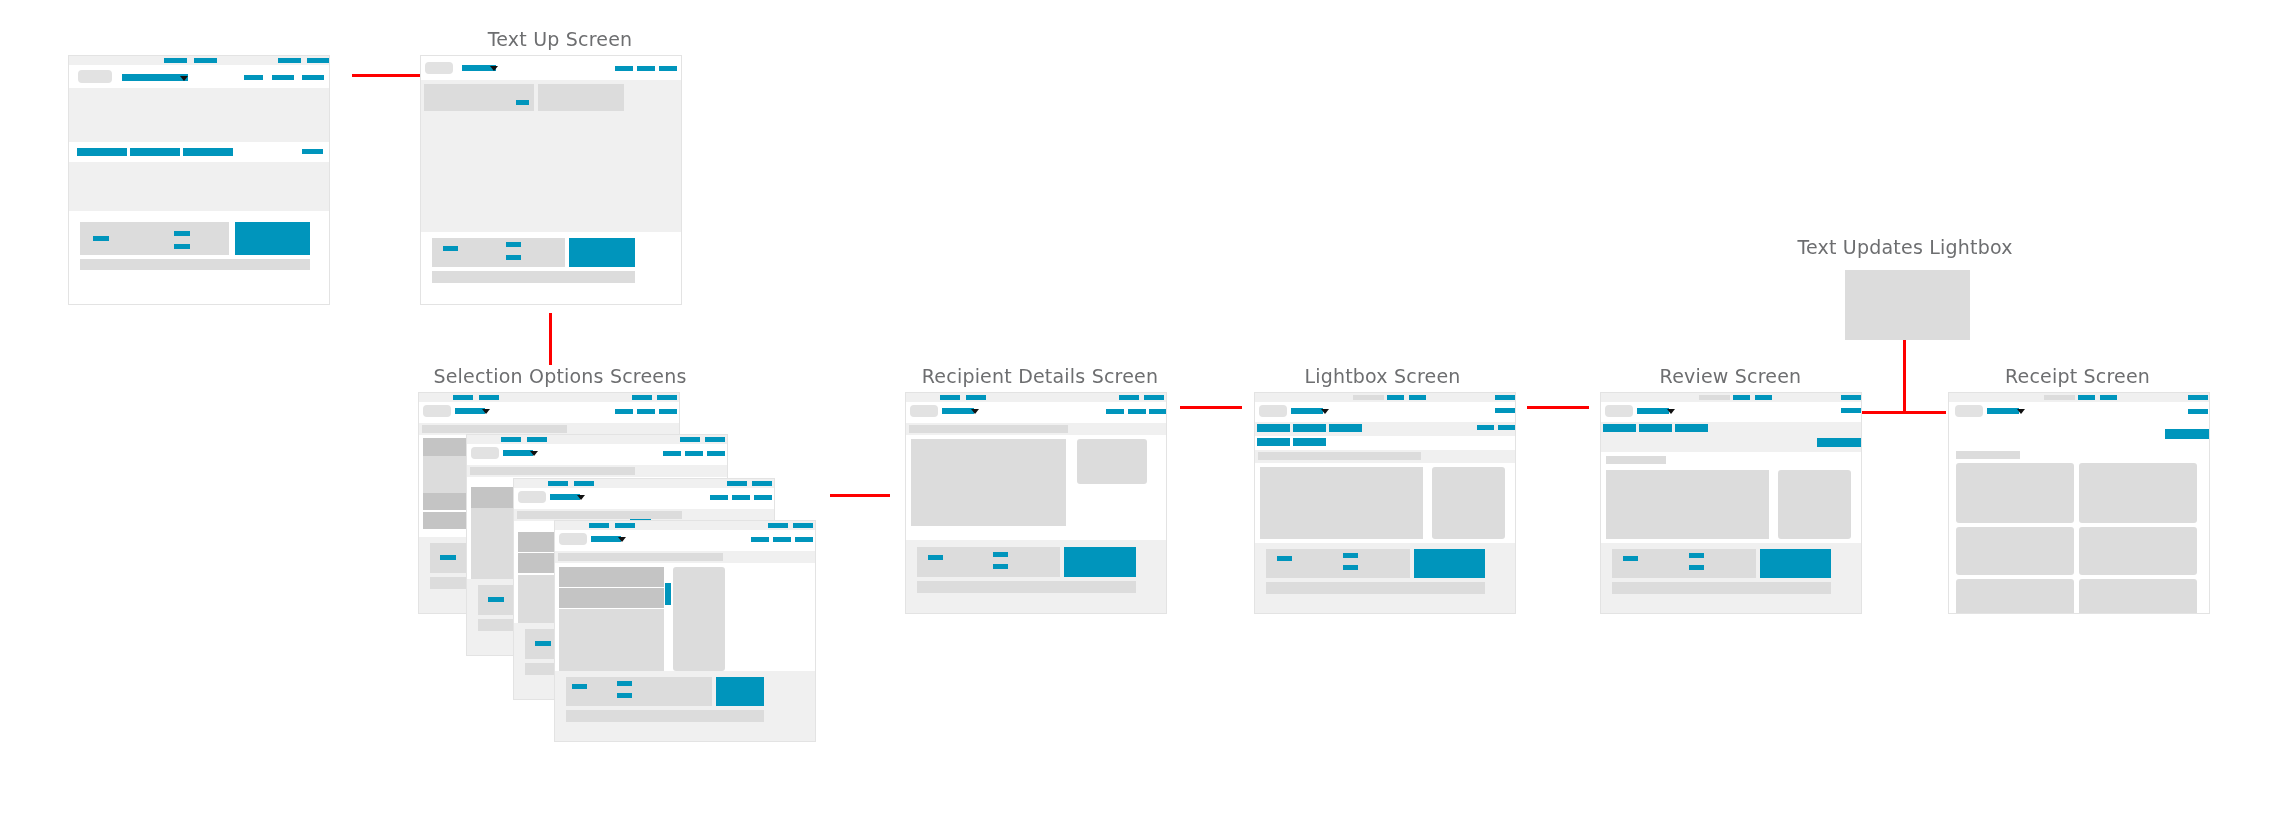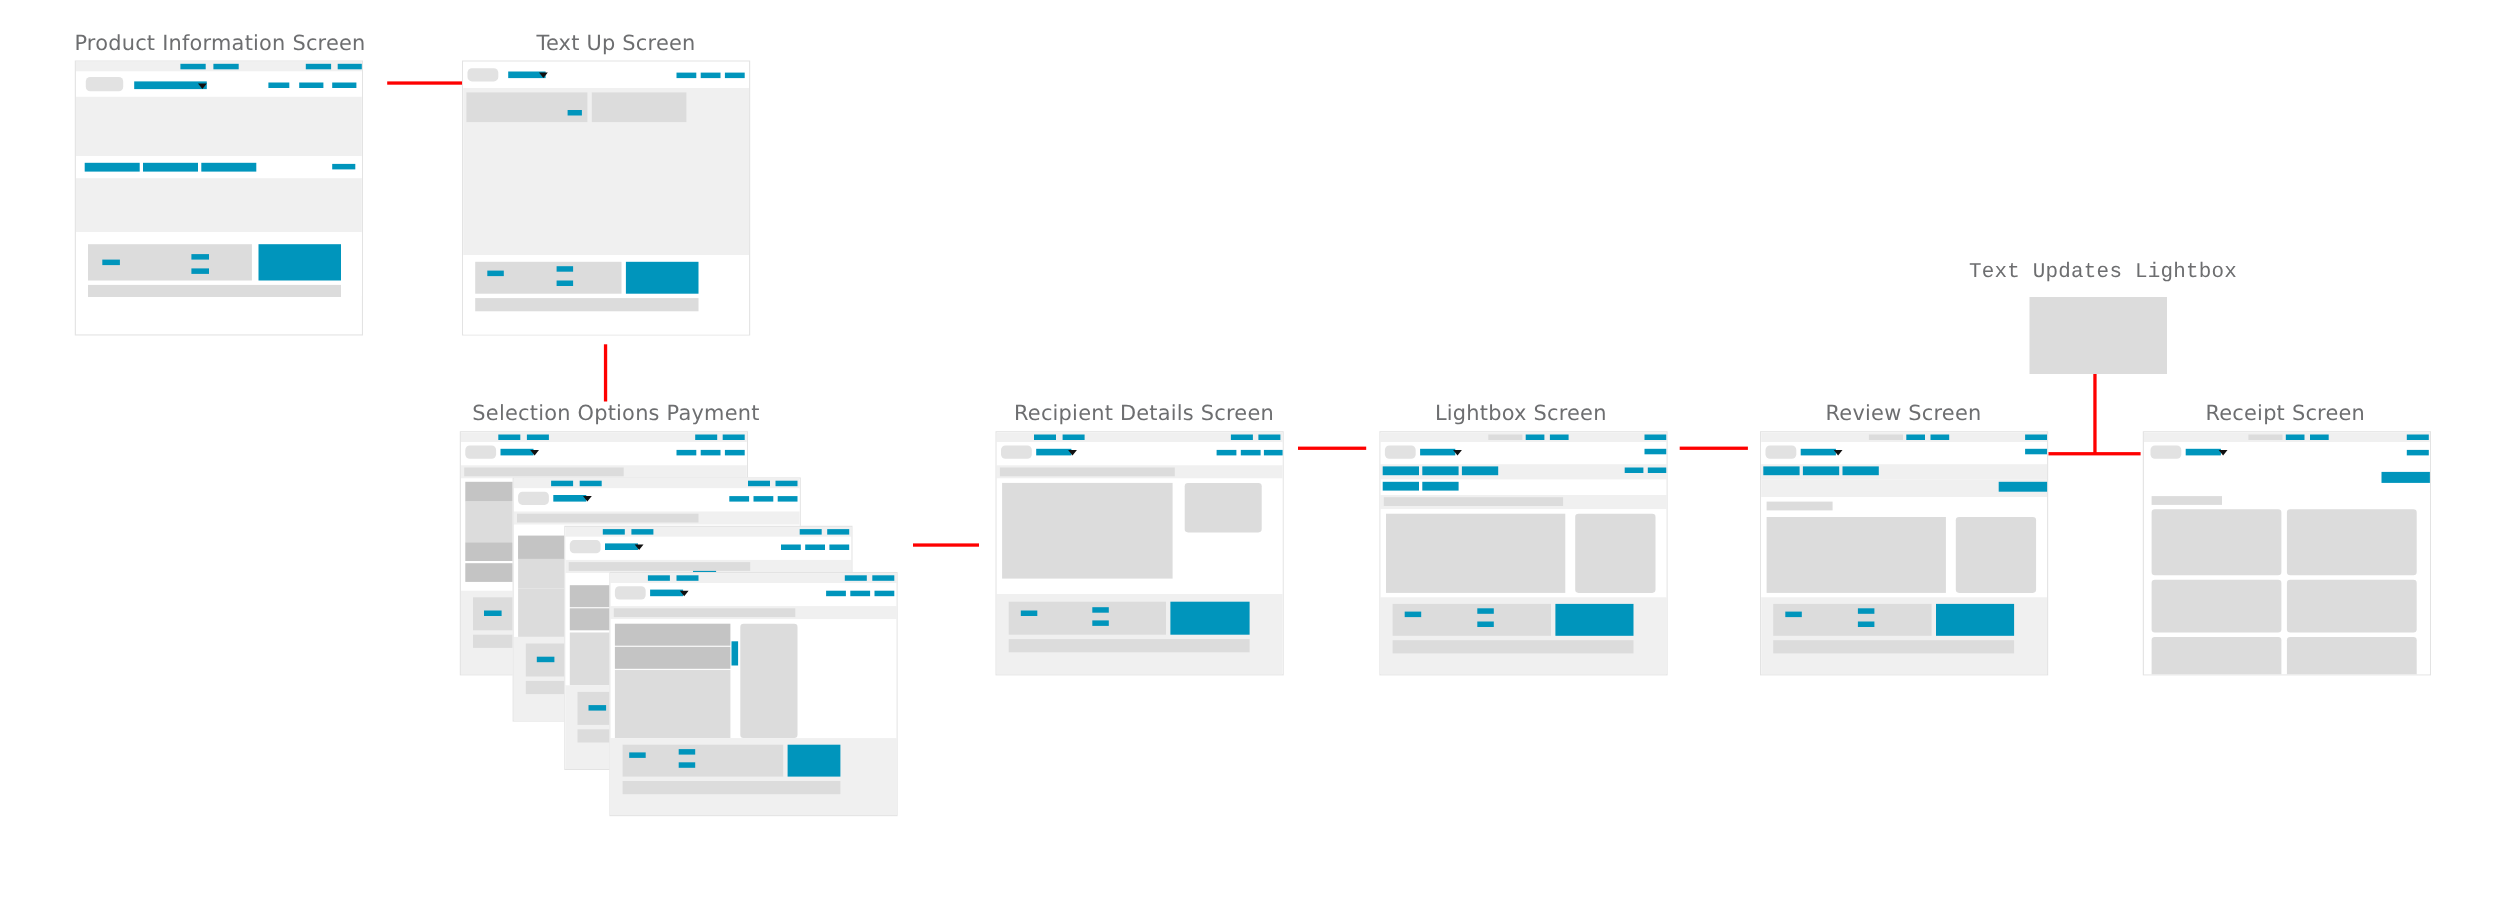--- a/index.html
+++ b/index.html
@@ -83,21 +83,20 @@
   <div class="conn-h" style="left:830px; top:494px; width:60px;"></div>
 
   <div class="conn-h" style="left:1180px; top:406px; width:62px;"></div>
 
   <div class="conn-h" style="left:1527px; top:406px; width:62px;"></div>
 
   <div class="conn-v" style="left:1903px; top:333px; height:80px;"></div>
   <div class="conn-h" style="left:1862px; top:411px; width:84px;"></div>
 
   <div class="node" style="left:0px; top:28px; width:400px; height:290px;">
-    <div class="screen-title">Product Information Screen</div>
 
     <div class="wf" style="left:68px; top:27px; width:262px; height:250px;">
 
       <div class="band" style="left:0; top:0; width:100%; height:9px;"></div>
       <div class="blue" style="left:95px; top:2px; width:23px; height:5px;"></div>
       <div class="blue" style="left:125px; top:2px; width:23px; height:5px;"></div>
       <div class="blue" style="left:209px; top:2px; width:23px; height:5px;"></div>
       <div class="blue" style="left:238px; top:2px; width:22px; height:5px;"></div>
 
       <div class="band-w" style="left:0; top:9px; width:100%; height:23px;"></div>
@@ -150,21 +149,21 @@
       <div class="grey-box" style="left:11px; top:182px; width:133px; height:29px;"></div>
       <div class="blue" style="left:22px; top:190px; width:15px; height:5px;"></div>
       <div class="blue" style="left:85px; top:186px; width:15px; height:5px;"></div>
       <div class="blue" style="left:85px; top:199px; width:15px; height:5px;"></div>
       <div class="blue" style="left:148px; top:182px; width:66px; height:29px;"></div>
       <div class="grey-box" style="left:11px; top:215px; width:203px; height:12px;"></div>
     </div>
   </div>
 
   <div class="node" style="left:420px; top:365px; width:280px; height:440px;">
-    <div class="screen-title">Selection Options Payment</div>
+    <div class="screen-title">Selection Options Screens</div>
   </div>
 
   <div class="wf" style="left:418px; top:392px; width:262px; height:222px;">
     <div class="band" style="left:0; top:0; width:100%; height:9px;"></div>
     <div class="blue" style="left:34px; top:2px; width:20px; height:5px;"></div>
     <div class="blue" style="left:60px; top:2px; width:20px; height:5px;"></div>
     <div class="blue" style="left:213px; top:2px; width:20px; height:5px;"></div>
     <div class="blue" style="left:238px; top:2px; width:20px; height:5px;"></div>
 
     <div class="band-w" style="left:0; top:9px; width:100%; height:21px;"></div>
@@ -429,19 +428,19 @@
       <div class="band" style="left:0; top:150px; width:100%; height:72px;"></div>
       <div class="grey-box" style="left:11px; top:156px; width:144px; height:29px;"></div>
       <div class="blue" style="left:22px; top:163px; width:15px; height:5px;"></div>
       <div class="blue" style="left:88px; top:160px; width:15px; height:5px;"></div>
       <div class="blue" style="left:88px; top:172px; width:15px; height:5px;"></div>
       <div class="blue" style="left:159px; top:156px; width:71px; height:29px;"></div>
       <div class="grey-box" style="left:11px; top:189px; width:219px; height:12px;"></div>
     </div>
   </div>
 
-  <div class="node" style="left:1790px; top:236px; width:230px; height:130px;font-family:Liberation Mono, monospace;">
+  <div class="node" style="left:1790px; top:236px; width:230px; height:130px;">
     <div class="screen-title">Text Updates Lightbox</div>
 
     <div class="lightbox" style="left:55px; top:34px; width:125px; height:70px;"></div>
   </div>
 
 </div>
 
 </body></html>

